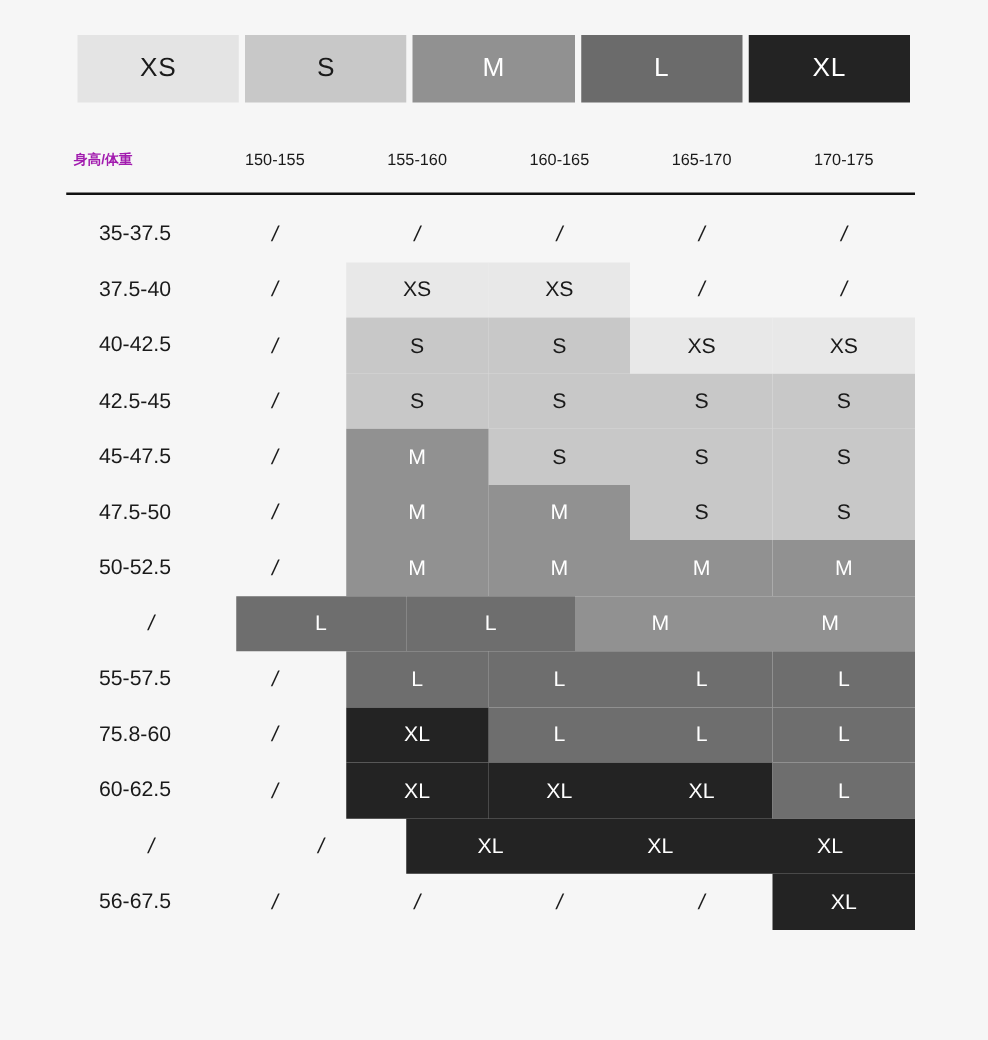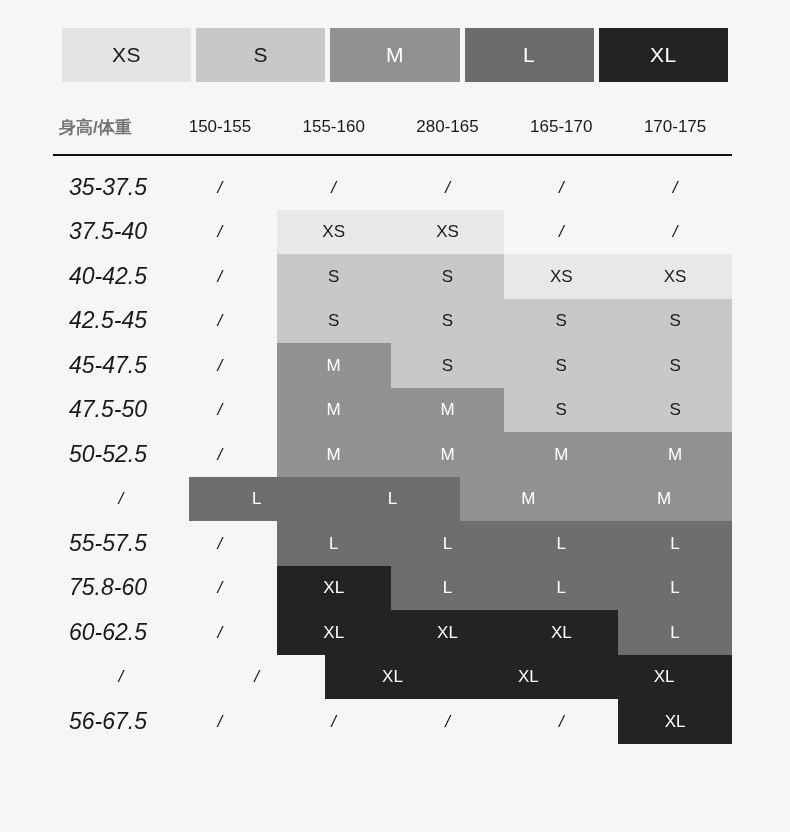--- a/index.html
+++ b/index.html
@@ -46,31 +46,31 @@
     left: 53px;
     top: 108px;
     width: 679px;
     height: 38px;
     display: flex;
     align-items: center;
   }
   .colhead .corner {
     width: 110px;
     flex: 0 0 110px;
-    font-size: 17px;
+    font-size: 11px;
     font-weight: bold;
     text-align: left;
     padding-left: 6px;
     box-sizing: border-box;
-    color: #737373;
+    color: #a21caf;
   }
   .colhead .ch {
     flex: 1 1 0;
     text-align: center;
-    font-size: 17px;
+    font-size: 13px;
     color: #1a1a1a;
   }
 
   .rule {
     position: absolute;
     left: 53px;
     top: 154px;
     width: 679px;
     height: 2px;
     background: #111;
@@ -86,23 +86,22 @@
   .row {
     display: flex;
     height: 44.5px;
   }
   .rowlabel {
     flex: 0 0 110px;
     width: 110px;
     display: flex;
     align-items: center;
     justify-content: center;
-    font-size: 23px;
-    color: #1a1a1a;
-    font-style: italic;
+    font-size: 17px;
+    color: #1a1a1a;
   }
   .cell {
     flex: 1 1 0;
     display: flex;
     align-items: center;
     justify-content: center;
     font-size: 17px;
     line-height: 1;
   }
   .cell.v-none {
@@ -136,21 +135,21 @@
       </div>
       <div class="legend-swatch" style="background: rgb(35, 35, 35); color: rgb(255, 255, 255);">
         <span>XL</span>
       </div>
     </div>
 
   <div class="colhead">
     <div class="corner">身高/体重</div>
   <div class="ch">150-155</div>
       <div class="ch">155-160</div>
-      <div class="ch">280-165</div>
+      <div class="ch">160-165</div>
       <div class="ch">165-170</div>
       <div class="ch">170-175</div>
     </div>
 
   <div class="rule"></div>
 
   <div class="tbody">
       <div class="row">
         <div class="rowlabel">35-37.5</div>
         <div class="cell v-none">/</div>

